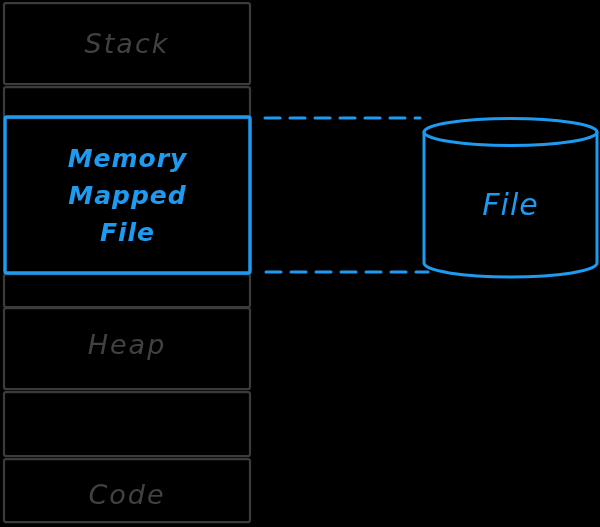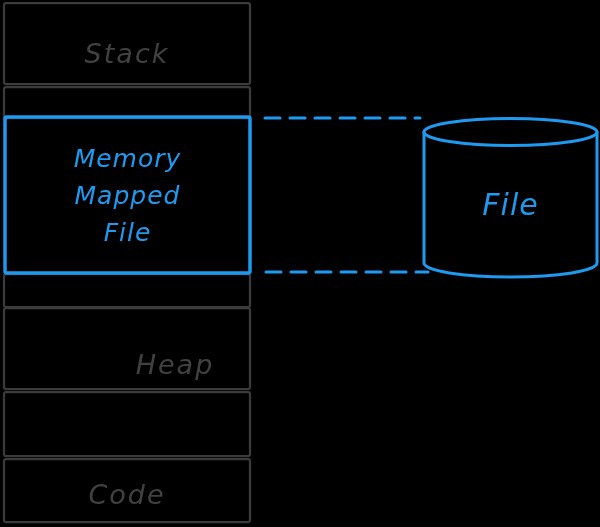--- a/index.html
+++ b/index.html
@@ -31,24 +31,24 @@
     justify-content: center;
     text-align: center;
     font-style: italic;
     letter-spacing: 2px;
     white-space: pre-line;
     user-select: none;
   }
   .label-gray { color: var(--gray-text); font-size: 27px; }
   .label-blue { color: var(--blue); }
 
-  .stack-label { left: 4px;  top: 3px;   width: 246px; height: 81px; margin-top: 10px; }
+  .stack-label { left: 4px;  top: 3px;   width: 246px; height: 81px; }
   .mmf-label   { left: 5px;  top: 117px; width: 245px; height: 156px;
-                 font-size: 25px; line-height: 37px; letter-spacing: 1px; }
-  .heap-label  { left: 4px;  top: 324px; width: 246px; height: 81px; margin-left: 48px; }
+                 font-size: 25px; line-height: 37px; letter-spacing: 1px; font-weight: bold; }
+  .heap-label  { left: 4px;  top: 304px; width: 246px; height: 81px; }
   .data-label  { left: 4px;  top: 392px; width: 246px; height: 64px; }
   .code-label  { left: 4px;  top: 463px; width: 246px; height: 63px; }
   .file-label  { left: 424px; top: 132px; width: 173px; height: 145px;
                  font-size: 30px; letter-spacing: 1px; }
 </style>
 </head>
 <body>
 
 <div class="canvas">
 

